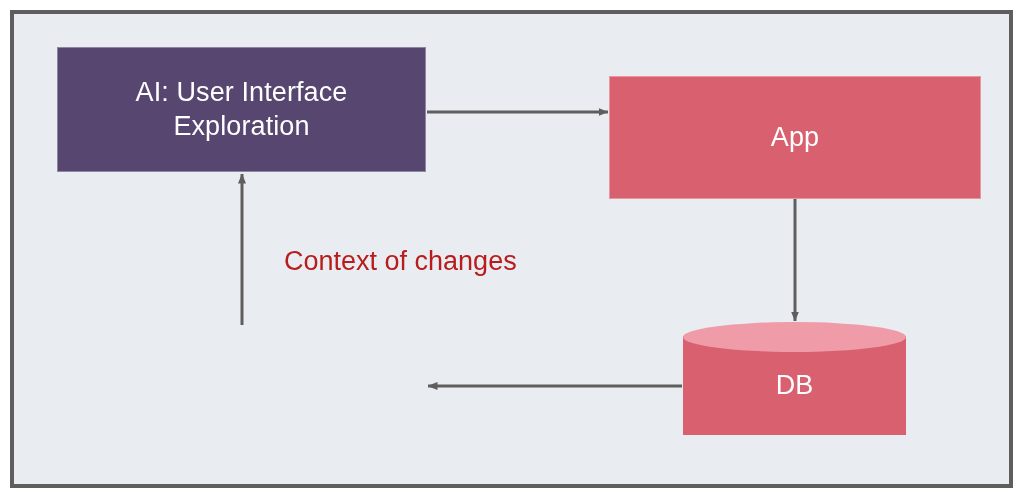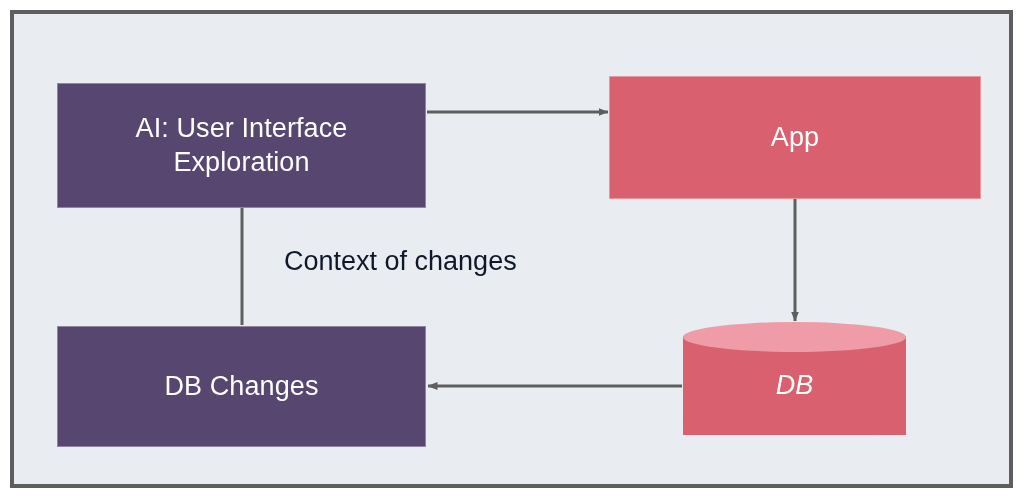--- a/index.html
+++ b/index.html
@@ -51,21 +51,20 @@
 
   .node-purple { background: #564670; }
   .node-red    { background: #d9606e; margin-top: 27px; }
 
   #node-ai {
     left: 43px;
     top: 33px;
     width: 369px;
     height: 125px;
     padding: 0 14px;
-    margin-top: 36px;
   }
 
   #node-app {
     left: 595px;
     top: 35px;
     width: 372px;
     height: 123px;
   }
 
   #node-dbchanges {
@@ -113,29 +112,28 @@
     position: absolute;
     left: 0;
     top: 0;
     width: 100%;
     height: 100%;
     display: flex;
     align-items: center;
     justify-content: center;
     color: #ffffff;
     font-size: 27px;
-    font-style: italic;
   }
 
   
   #edge-label-context {
     position: absolute;
     left: 270px;
     top: 232px;
-    color: #0f172a;
+    color: #b91c1c;
     font-size: 27px;
     white-space: nowrap;
   }
 
   svg.edges {
     position: absolute;
     left: 0;
     top: 0;
     width: 1003px;
     height: 478px;
@@ -183,20 +181,17 @@
 
     <div id="node-db">
       <div class="cyl-body"></div>
       <div class="cyl-bottom"></div>
       <div class="cyl-top"></div>
       <div class="cyl-label">
         <span>DB</span>
       </div>
     </div>
 
-    <div id="node-dbchanges" class="node-box node-purple">
-      <span>DB Changes</span>
-    </div>
 
     <div id="edge-label-context">Context of changes</div>
 
   </div>
 </div>
 
 </body></html>

